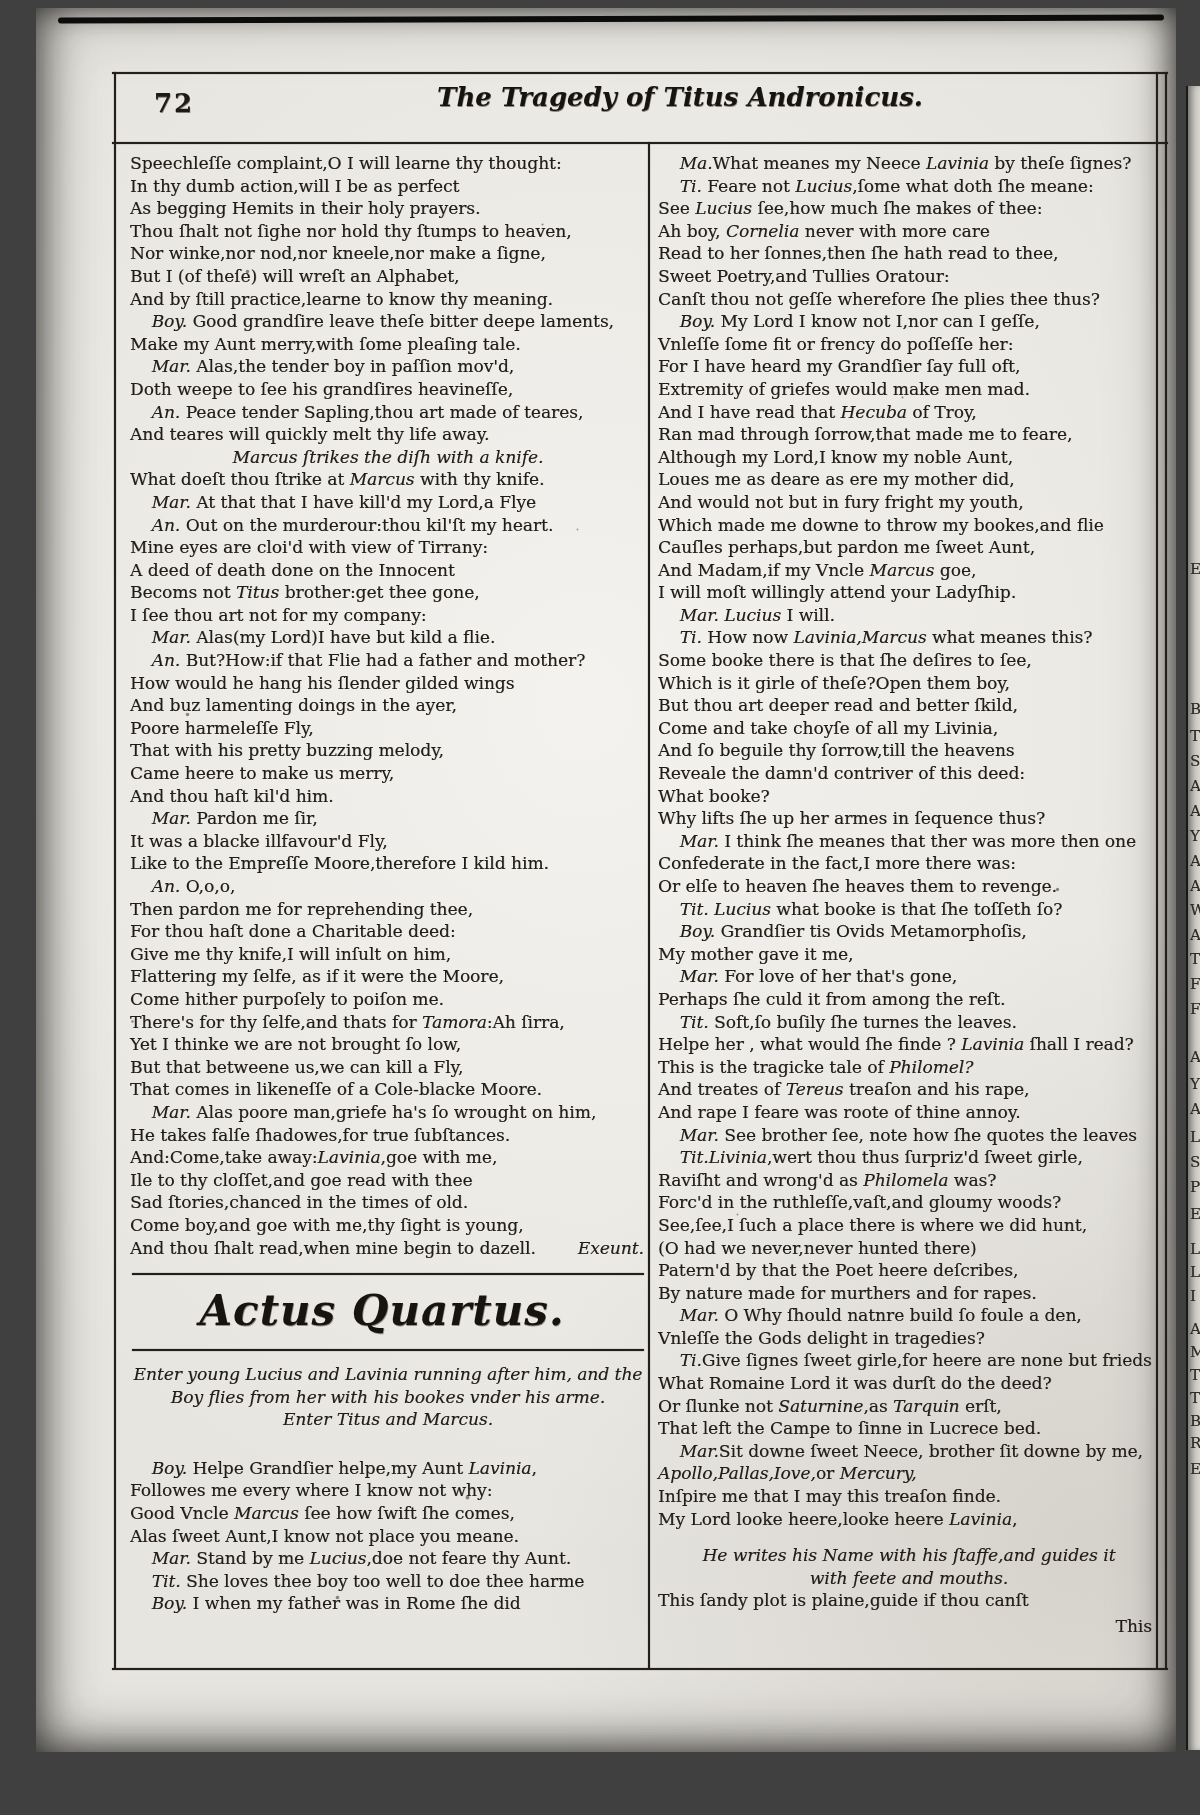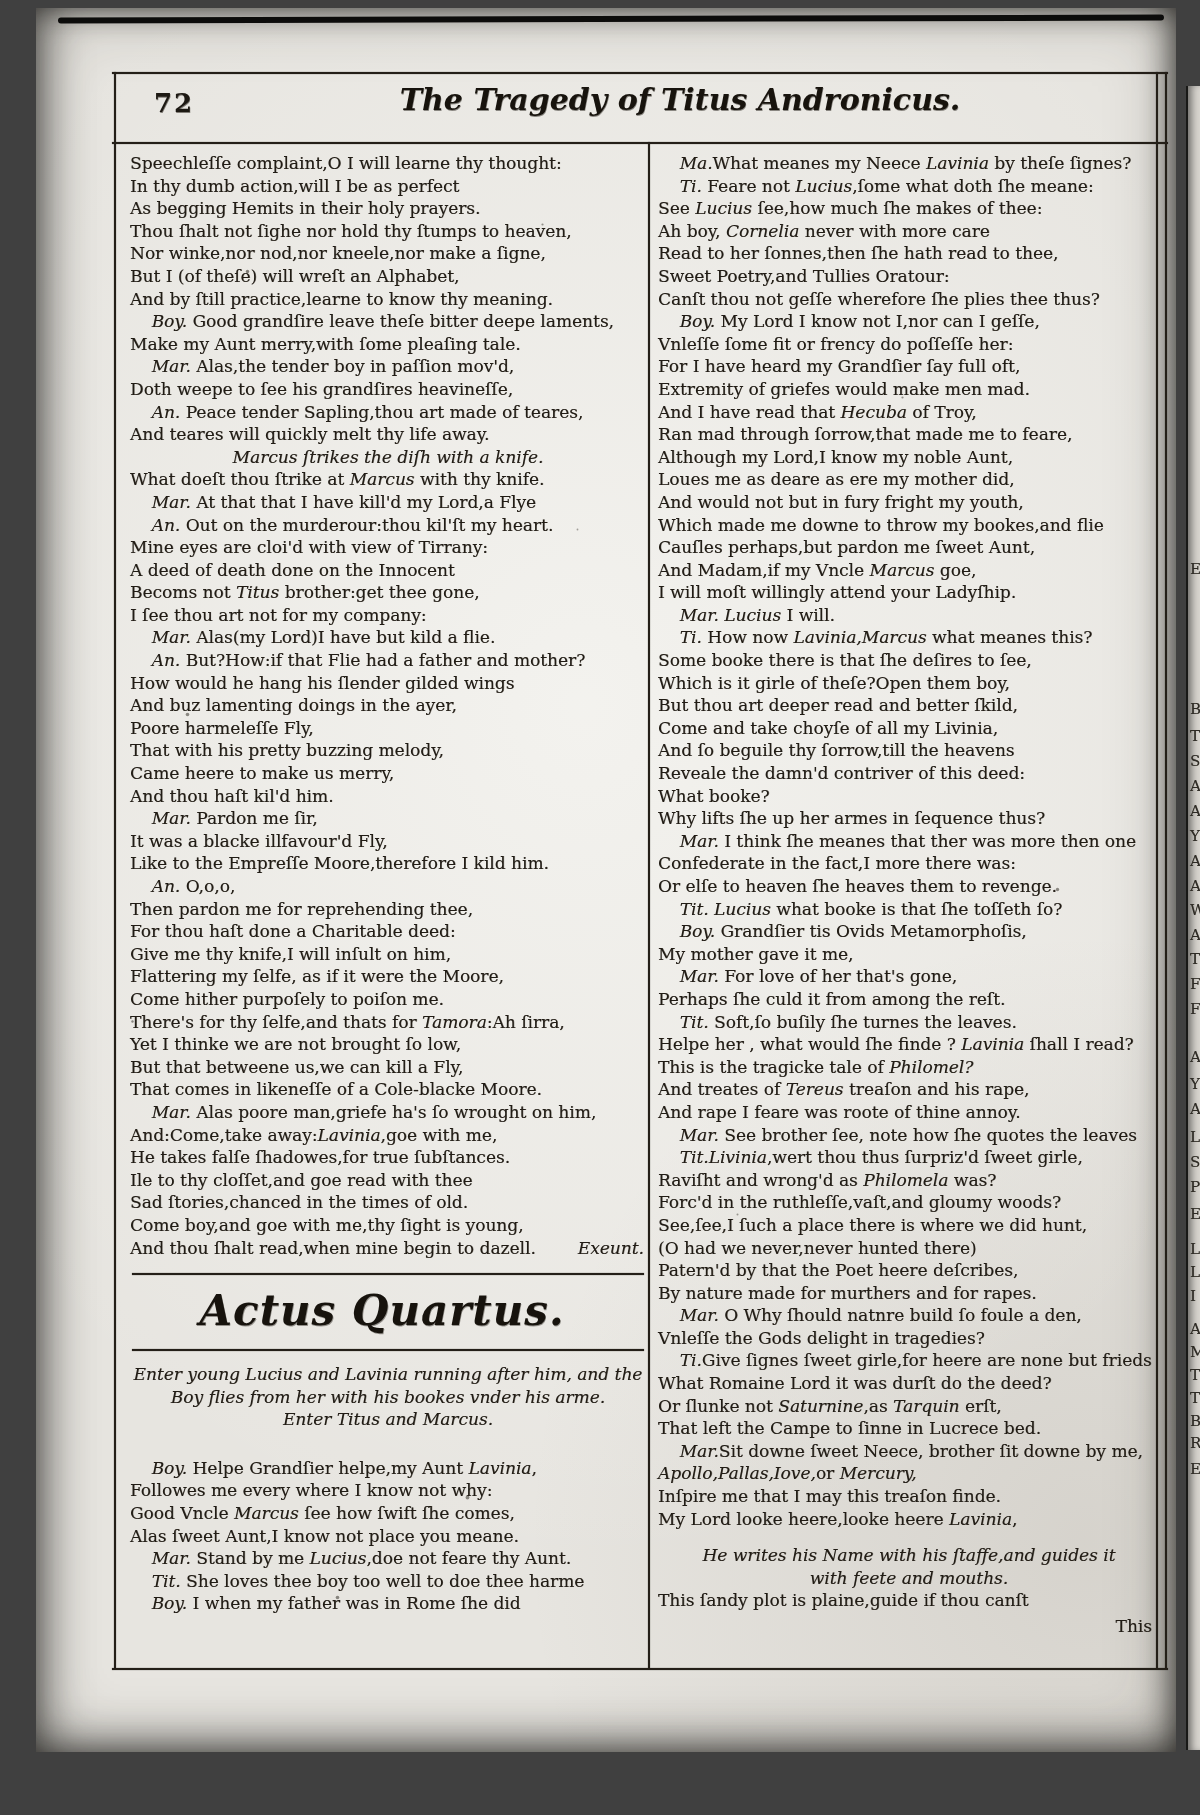--- a/index.html
+++ b/index.html
@@ -22,21 +22,21 @@
   .hrule.under-header{top:134px;}
   .hrule.bottom{top:1660px;}
   .vrule{position:absolute;top:64px;height:1596px;width:2.4px;background:#241f18;box-shadow:0 0 1px #241f18;}
   .vrule.left{left:78px;}
   .vrule.right-outer{left:1120px;}
   .vrule.right-inner{left:1129px;width:1.6px;}
   .vrule.divider{left:612px;top:134px;height:1526px;width:1.7px;}
   .page-number{position:absolute;left:118px;top:80px;font-size:26px;font-weight:bold;color:#1d1913;
                letter-spacing:2px;text-shadow:0.5px 0.5px 0.4px rgba(25,20,12,0.5);}
   .running-title{position:absolute;left:156px;top:74px;width:976px;text-align:center;
-                 font-style:italic;font-size:30px;font-weight:600;color:#17130d;
+                 font-style:italic;font-size:26px;font-weight:600;color:#17130d;
                  text-shadow:0.5px 0.5px 0.5px rgba(20,16,8,0.45);}
   .col{position:absolute;top:144px;color:#211c15;}
   .col.left{left:94px;width:516px;}
   .col.right{left:622px;width:502px;}
   .tl{position:relative;white-space:pre;font-size:17px;line-height:22.6px;
       text-shadow:0.4px 0.4px 0.3px rgba(33,27,18,0.45);}
   .tl i{font-style:italic;}
   .tl.sd{text-align:center;white-space:normal;}
   .line-right{position:absolute;right:2px;top:0;}
   .col-rule{height:2px;background:#241f18;margin:14px 2px 12px 2px;box-shadow:0 0 1px #241f18;}
@@ -113,22 +113,22 @@
         <div class="tl">Then pardon me for reprehending thee,</div>
         <div class="tl">For thou haſt done a Charitable deed:</div>
         <div class="tl">Give me thy knife,I will inſult on him,</div>
         <div class="tl">Flattering my ſelfe, as if it were the Moore,</div>
         <div class="tl">Come hither purpoſely to poiſon me.</div>
         <div class="tl">There's for thy ſelfe,and thats for <i>Tamora</i>:Ah ſirra,</div>
         <div class="tl">Yet I thinke we are not brought ſo low,</div>
         <div class="tl">But that betweene us,we can kill a Fly,</div>
         <div class="tl">That comes in likeneſſe of a Cole-blacke Moore.</div>
         <div class="tl">    <i>Mar.</i> Alas poore man,griefe ha's ſo wrought on him,</div>
+        <div class="tl">He takes falſe ſhadowes,for true ſubſtances.</div>
         <div class="tl">And:Come,take away:<i>Lavinia</i>,goe with me,</div>
-        <div class="tl">He takes falſe ſhadowes,for true ſubſtances.</div>
         <div class="tl">Ile to thy cloſſet,and goe read with thee</div>
         <div class="tl">Sad ſtories,chanced in the times of old.</div>
         <div class="tl">Come boy,and goe with me,thy ſight is young,</div>
         <div class="tl">And thou ſhalt read,when mine begin to dazell.<span class="line-right"><i>Exeunt.</i></span></div>
         <div class="col-rule"></div>
         <div class="act-heading">Actus Quartus.</div>
         <div class="col-rule"></div>
         <div class="tl sd"><i>Enter young Lucius and Lavinia running after him, and the</i></div>
         <div class="tl sd"><i>Boy flies from her with his bookes vnder his arme.</i></div>
         <div class="tl sd"><i>Enter Titus and Marcus.</i></div>

